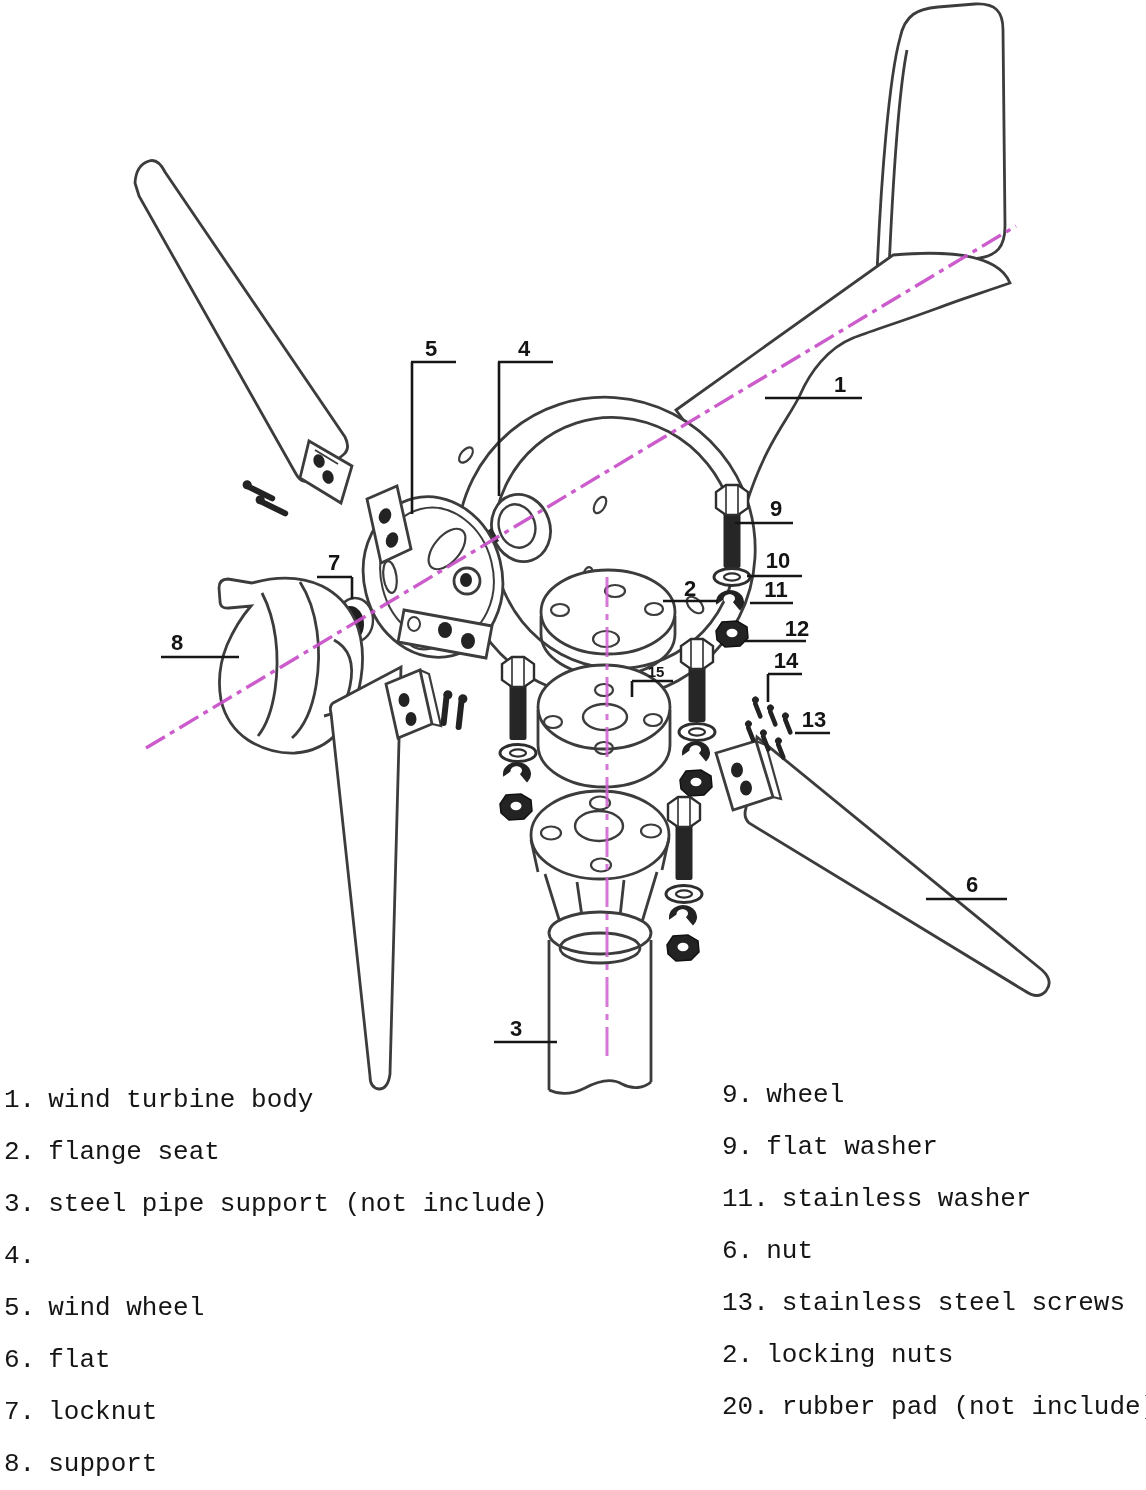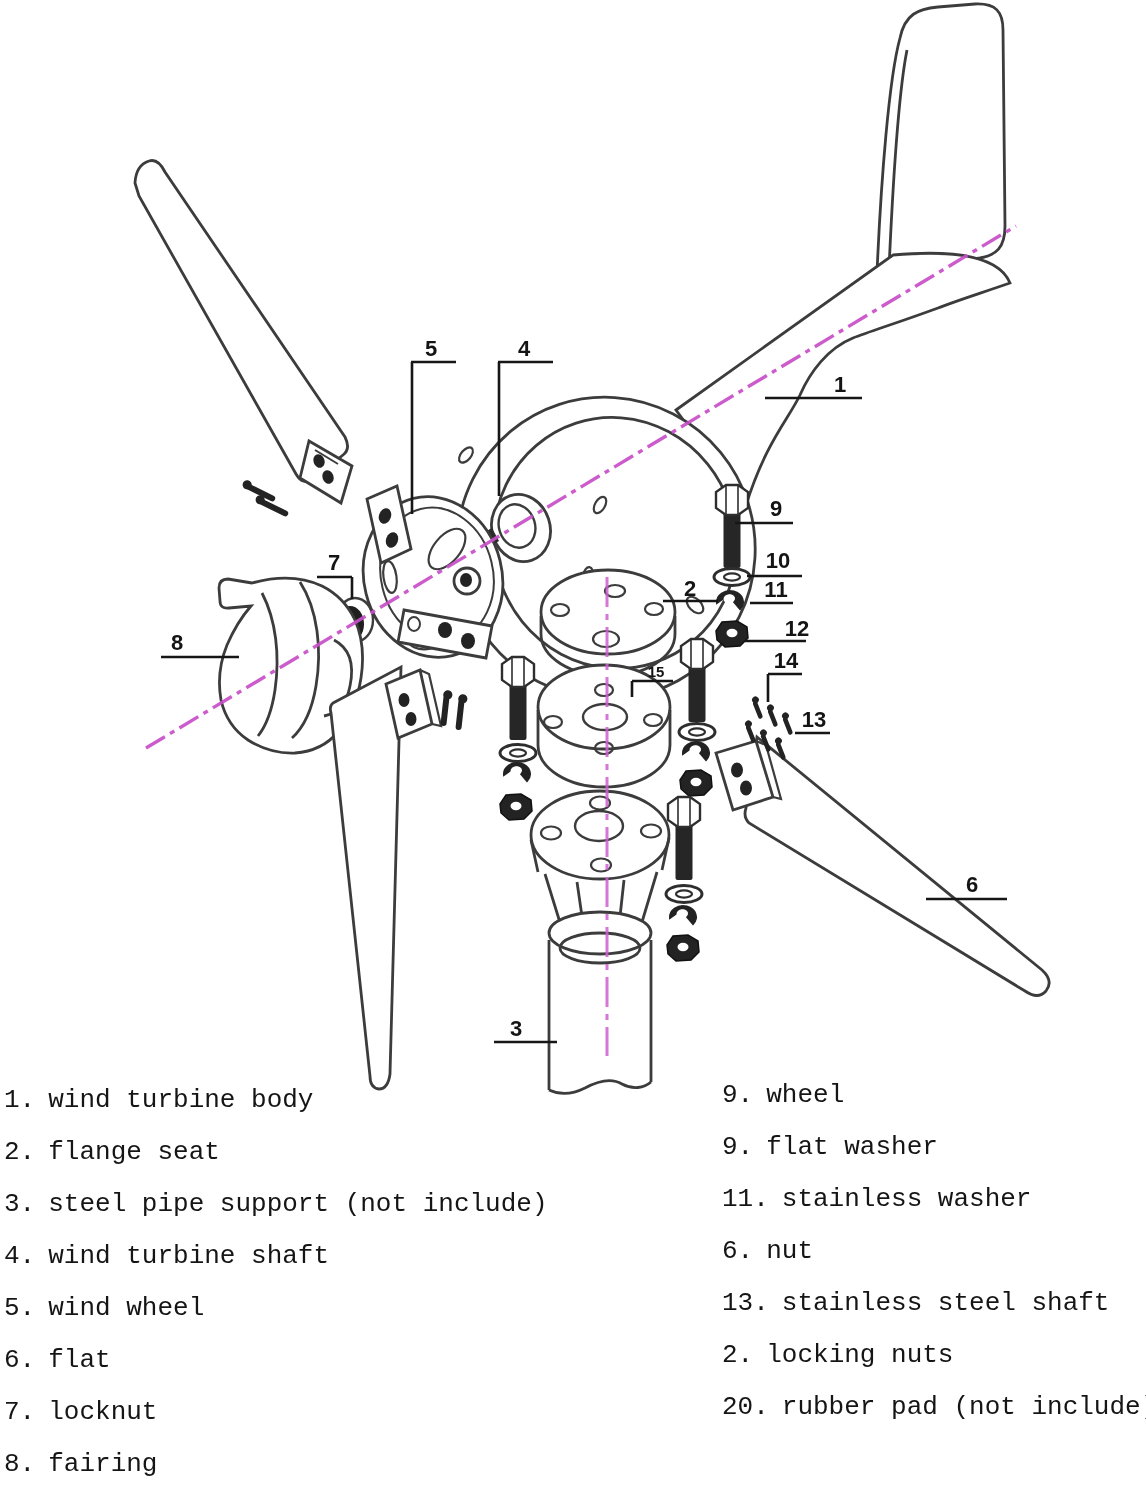--- a/index.html
+++ b/index.html
@@ -255,37 +255,36 @@
     <div class="legend-row">
         <span class="lnum">2.</span>
         <span>flange seat</span>
       </div>
     <div class="legend-row">
         <span class="lnum">3.</span>
         <span>steel pipe support (not include)</span>
       </div>
     <div class="legend-row">
         <span class="lnum">4.</span>
-        <span>wind turbine shaft</span>
       </div>
     <div class="legend-row">
         <span class="lnum">5.</span>
         <span>wind wheel</span>
       </div>
     <div class="legend-row">
         <span class="lnum">6.</span>
         <span>flat</span>
       </div>
     <div class="legend-row">
         <span class="lnum">7.</span>
         <span>locknut</span>
       </div>
     <div class="legend-row">
         <span class="lnum">8.</span>
-        <span>fairing</span>
+        <span>support</span>
       </div>
   </div>
 
   <div id="legend-right" class="legend">
     <div class="legend-row">
         <span class="lnum">9.</span>
         <span>wheel</span>
       </div>
     <div class="legend-row">
         <span class="lnum">9.</span>
@@ -294,21 +293,21 @@
     <div class="legend-row">
         <span class="lnum">11.</span>
         <span>stainless washer</span>
       </div>
     <div class="legend-row">
         <span class="lnum">6.</span>
         <span>nut</span>
       </div>
     <div class="legend-row">
         <span class="lnum">13.</span>
-        <span>stainless steel shaft</span>
+        <span>stainless steel screws</span>
       </div>
     <div class="legend-row">
         <span class="lnum">2.</span>
         <span>locking nuts</span>
       </div>
     <div class="legend-row">
         <span class="lnum">20.</span>
         <span>rubber pad (not include)</span>
       </div>
   </div>

